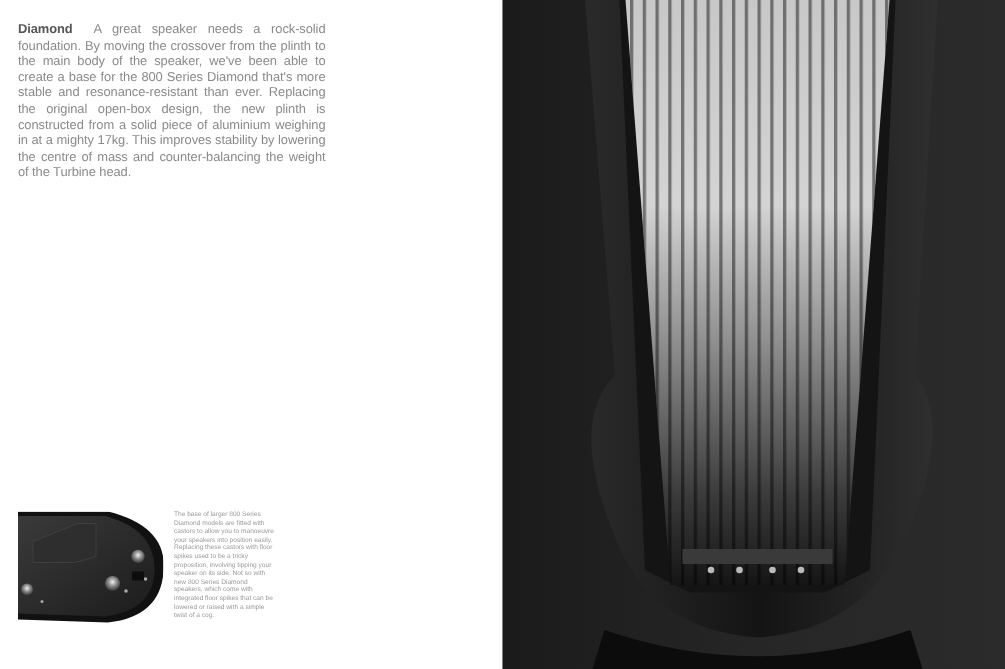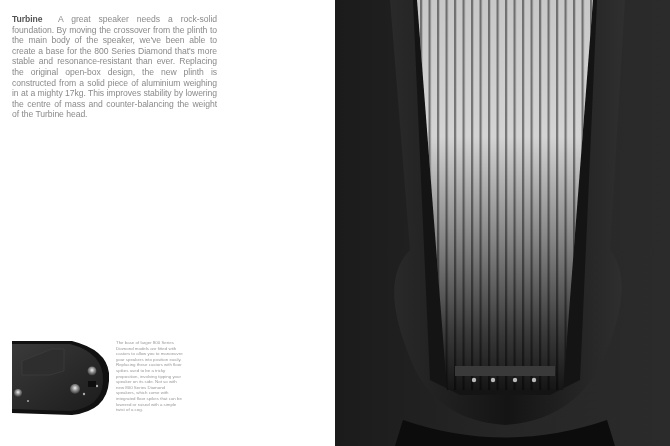--- a/index.html
+++ b/index.html
@@ -9,21 +9,21 @@
   .body-text b{color:#555;font-weight:bold;}
   .inset{position:absolute;left:12px;top:341px;width:97px;height:76px;overflow:hidden;background:#fff;}
   .caption{position:absolute;left:116px;top:340px;width:68px;font-size:4.4px;line-height:5.6px;color:#999;}
   .right{position:absolute;left:335px;top:0;width:335px;height:446px;overflow:hidden;background:#1f1f1f;}
 </style>
 </head>
 <body>
 
 <div class="left">
   <p class="body-text" style="margin:0;">
-    <b>Turbine</b>&nbsp;
+    <b>Diamond</b>&nbsp;
     <span>A great speaker needs a rock-solid foundation. By moving the crossover from the plinth to the main body of the speaker, we've been able to create a base for the 800 Series Diamond that's more stable and resonance-resistant than ever. Replacing the original open-box design, the new plinth is constructed from a solid piece of aluminium weighing in at a mighty 17kg. This improves stability by lowering the centre of mass and counter-balancing the weight of the Turbine head.</span>
   </p>
 
   <div class="inset">
     <svg width="97" height="76" viewBox="0 0 97 76">
       <defs>
         <linearGradient id="pg" x1="0" y1="0" x2="1" y2="1">
           <stop offset="0" stop-color="#3a3a3a"></stop>
             <stop offset="1" stop-color="#1c1c1c"></stop>
         </linearGradient>

